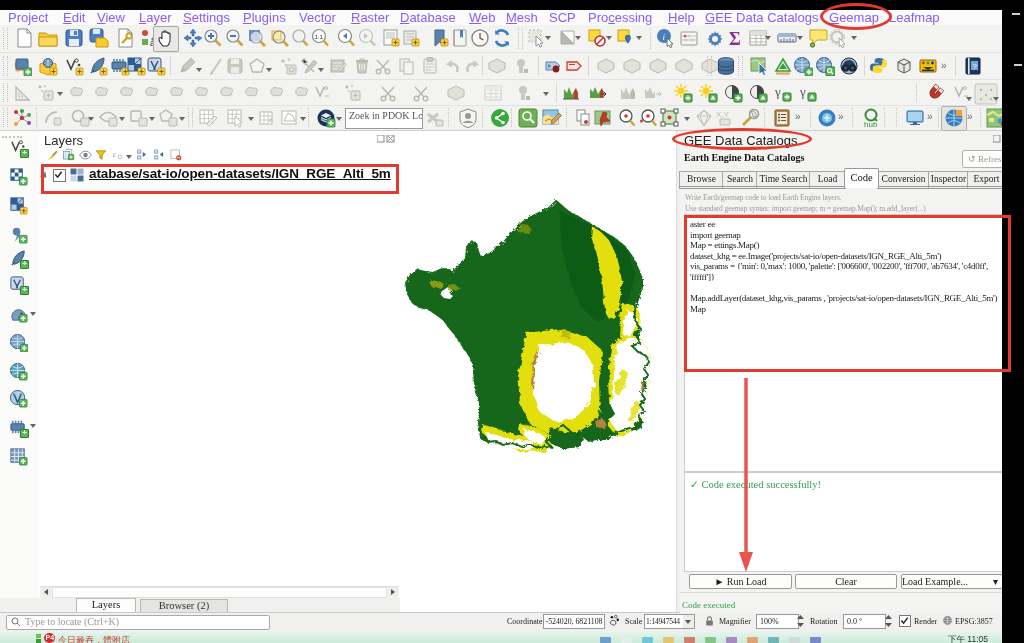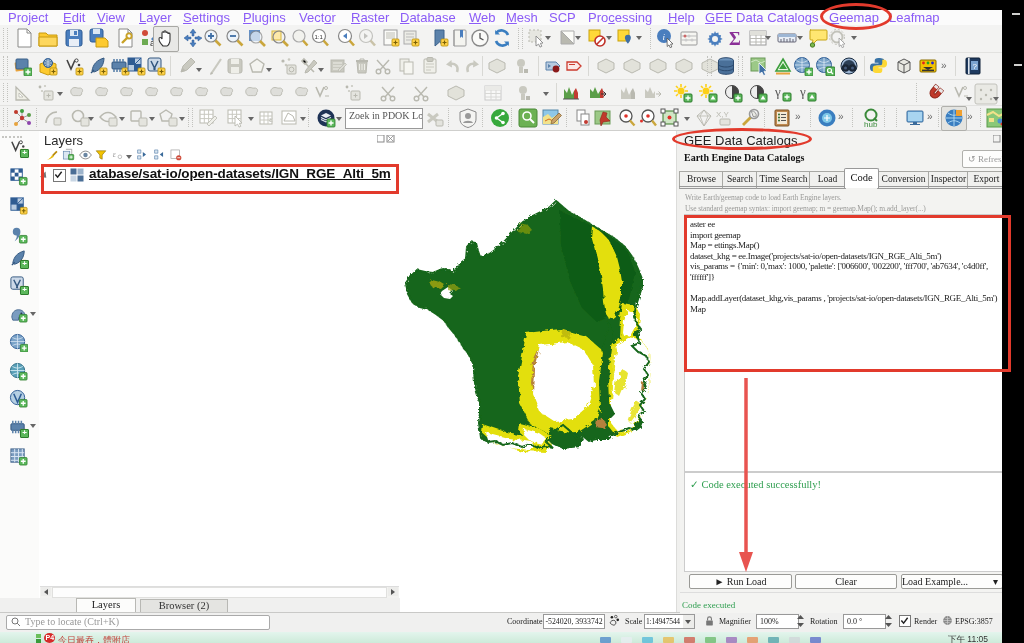--- a/index.html
+++ b/index.html
@@ -1029,21 +1029,21 @@
   </div>
 <div class="abs" style="left:680px;top:592px;width:322px;height:20px;background:#f4f4f2;border-top:1px solid #ddd"></div>
 <div class="abs" style="left:682px;top:600px;width:100px;height:10px;font-size:9px;color:#2e9e4f;font-family:&quot;Liberation Serif&quot;,serif">Code executed</div>
 <div class="abs" style="left:6px;top:615px;width:262px;height:13px;background:#fff;border:1px solid #aaa;border-radius:2px"></div>
 <svg class="ic" style="left:11px;top:617px" width="10" height="10" viewBox="0 0 10 10">
     <circle cx="4" cy="4" r="3" fill="none" stroke="#777"></circle>
     <path d="M6.2 6.2L9 9" stroke="#777"></path>
   </svg>
 <div class="abs" style="left:25px;top:616px;width:200px;height:12px;font-size:10px;color:#999;font-family:&quot;Liberation Serif&quot;,serif">Type to locate (Ctrl+K)</div>
 <div class="abs" style="left:507px;top:617px;height:11px;font-size:8px;color:#222;font-family:&quot;Liberation Serif&quot;,serif;white-space:nowrap">Coordinate</div>
-<div class="abs" style="left:543px;top:614px;width:60px;height:13px;background:#fff;border:1px solid #999;font-size:7.8px;color:#222;text-align:center;line-height:13px;font-family:&quot;Liberation Serif&quot;,serif">-524020, 3933742</div>
+<div class="abs" style="left:543px;top:614px;width:60px;height:13px;background:#fff;border:1px solid #999;font-size:7.8px;color:#222;text-align:center;line-height:13px;font-family:&quot;Liberation Serif&quot;,serif">-524020, 6821108</div>
 <svg class="ic" style="left:608px;top:614px" width="13" height="13" viewBox="0 0 20 20">
     <circle cx="6" cy="5" r="2" fill="#222"></circle>
     <circle cx="12" cy="4" r="2" fill="none" stroke="#222"></circle>
     <circle cx="15" cy="9" r="2" fill="#222"></circle>
     <path d="M4 12c2-3 7-3 8 0s-2 6-4 5-6-2-4-5z" fill="none" stroke="#222" stroke-width="1.2"></path>
   </svg>
 <div class="abs" style="left:625px;top:617px;height:11px;font-size:8px;color:#222;font-family:&quot;Liberation Serif&quot;,serif;white-space:nowrap">Scale</div>
 <div class="abs" style="left:644px;top:614px;width:39px;height:13px;background:#fff;border:1px solid #999;font-size:7.5px;color:#222;line-height:13px;padding-left:1px;font-family:&quot;Liberation Serif&quot;,serif;letter-spacing:-0.2px">1:14947544</div>
 <div class="abs" style="left:683px;top:614px;width:11px;height:13px;background:#ececea;border:1px solid #999;border-left:none">
     <div style="position:absolute;left:2px;top:5px;width:0;height:0;border-left:3px solid transparent;border-right:3px solid transparent;border-top:4px solid #555"></div>

